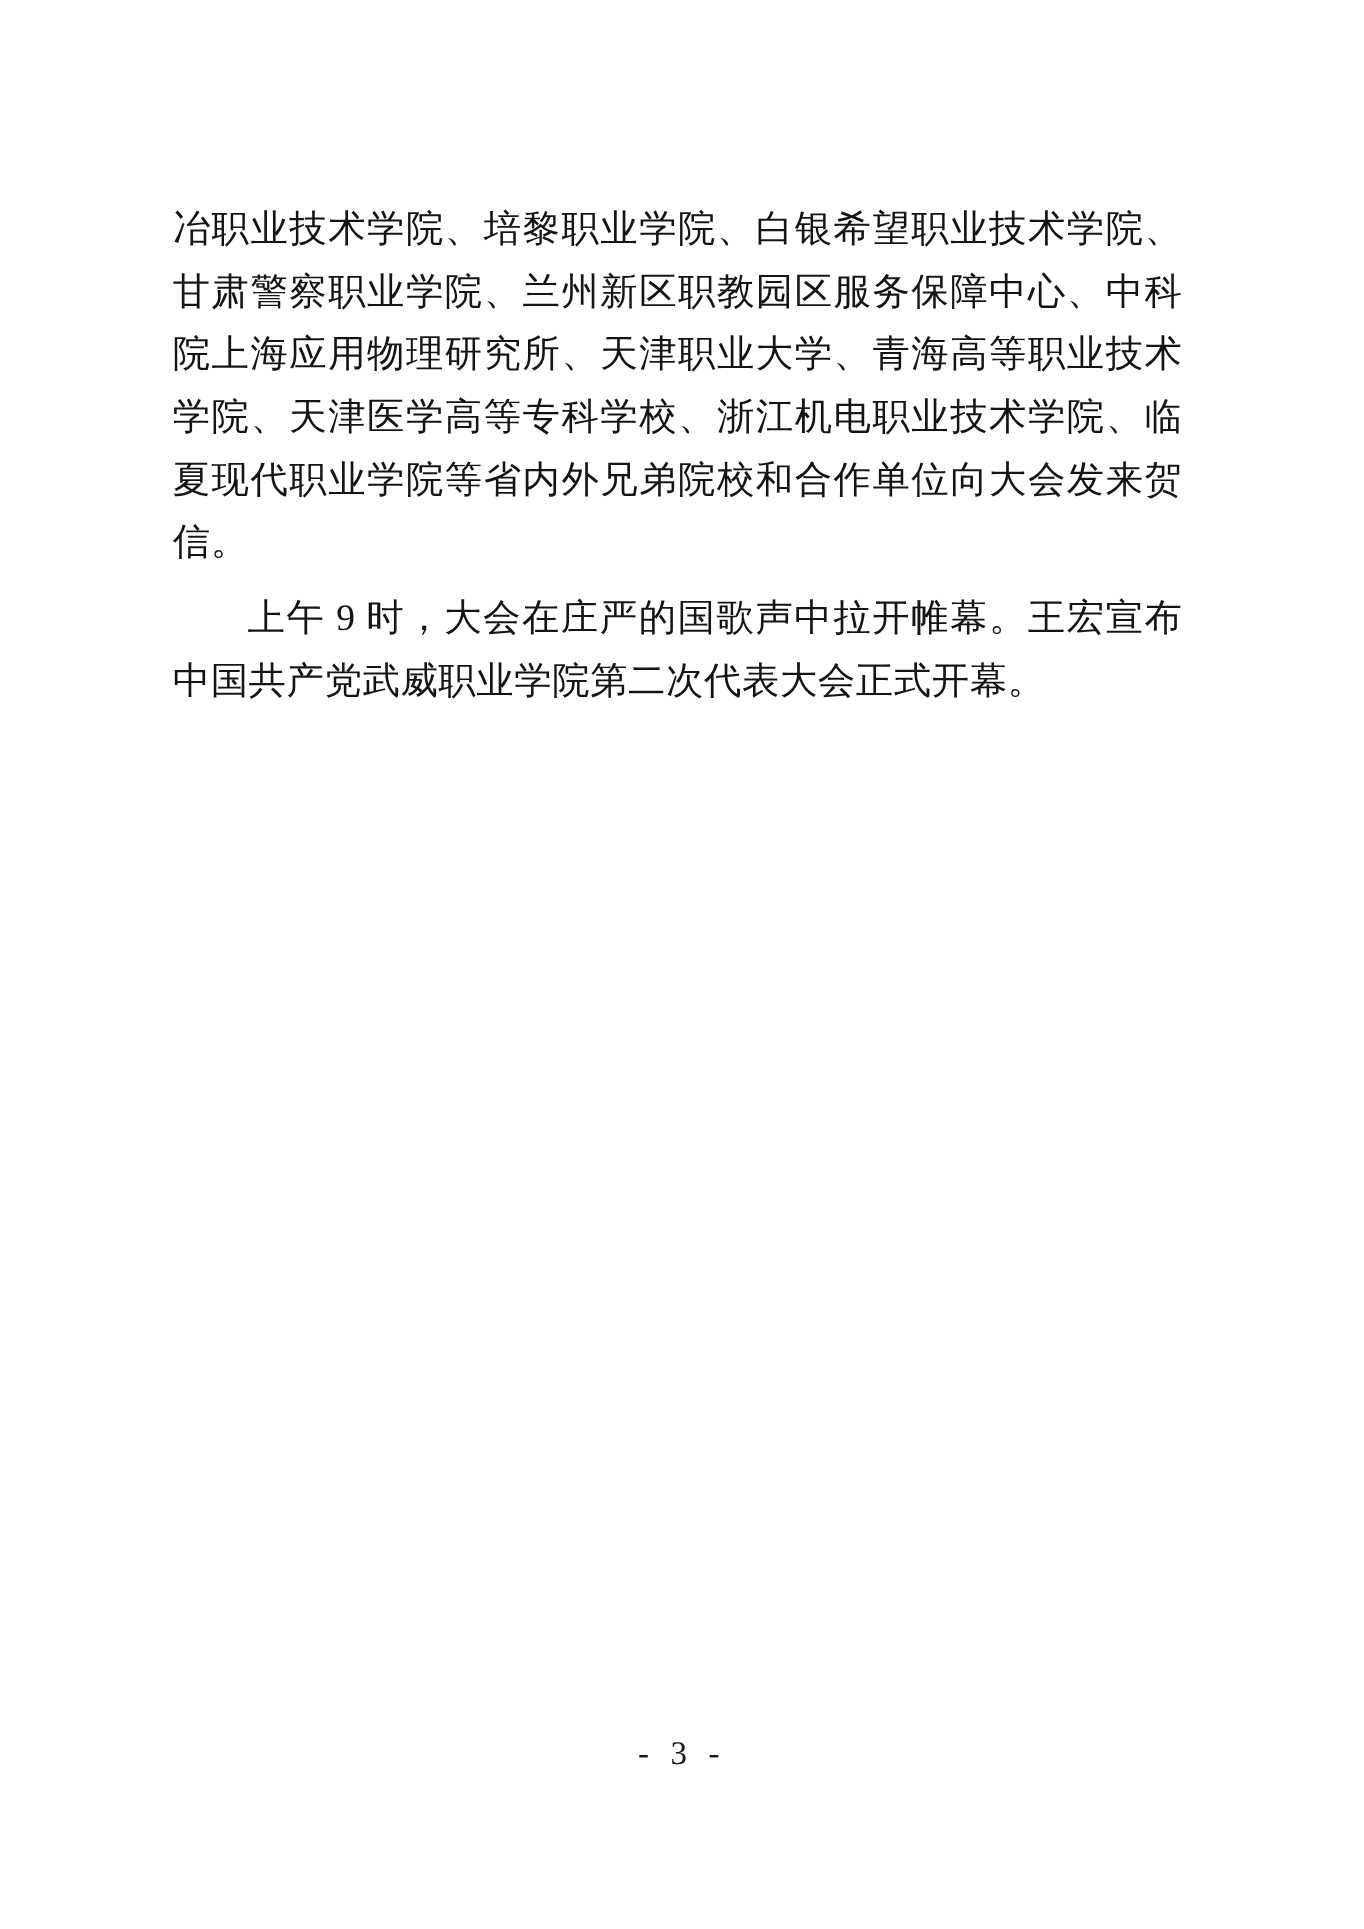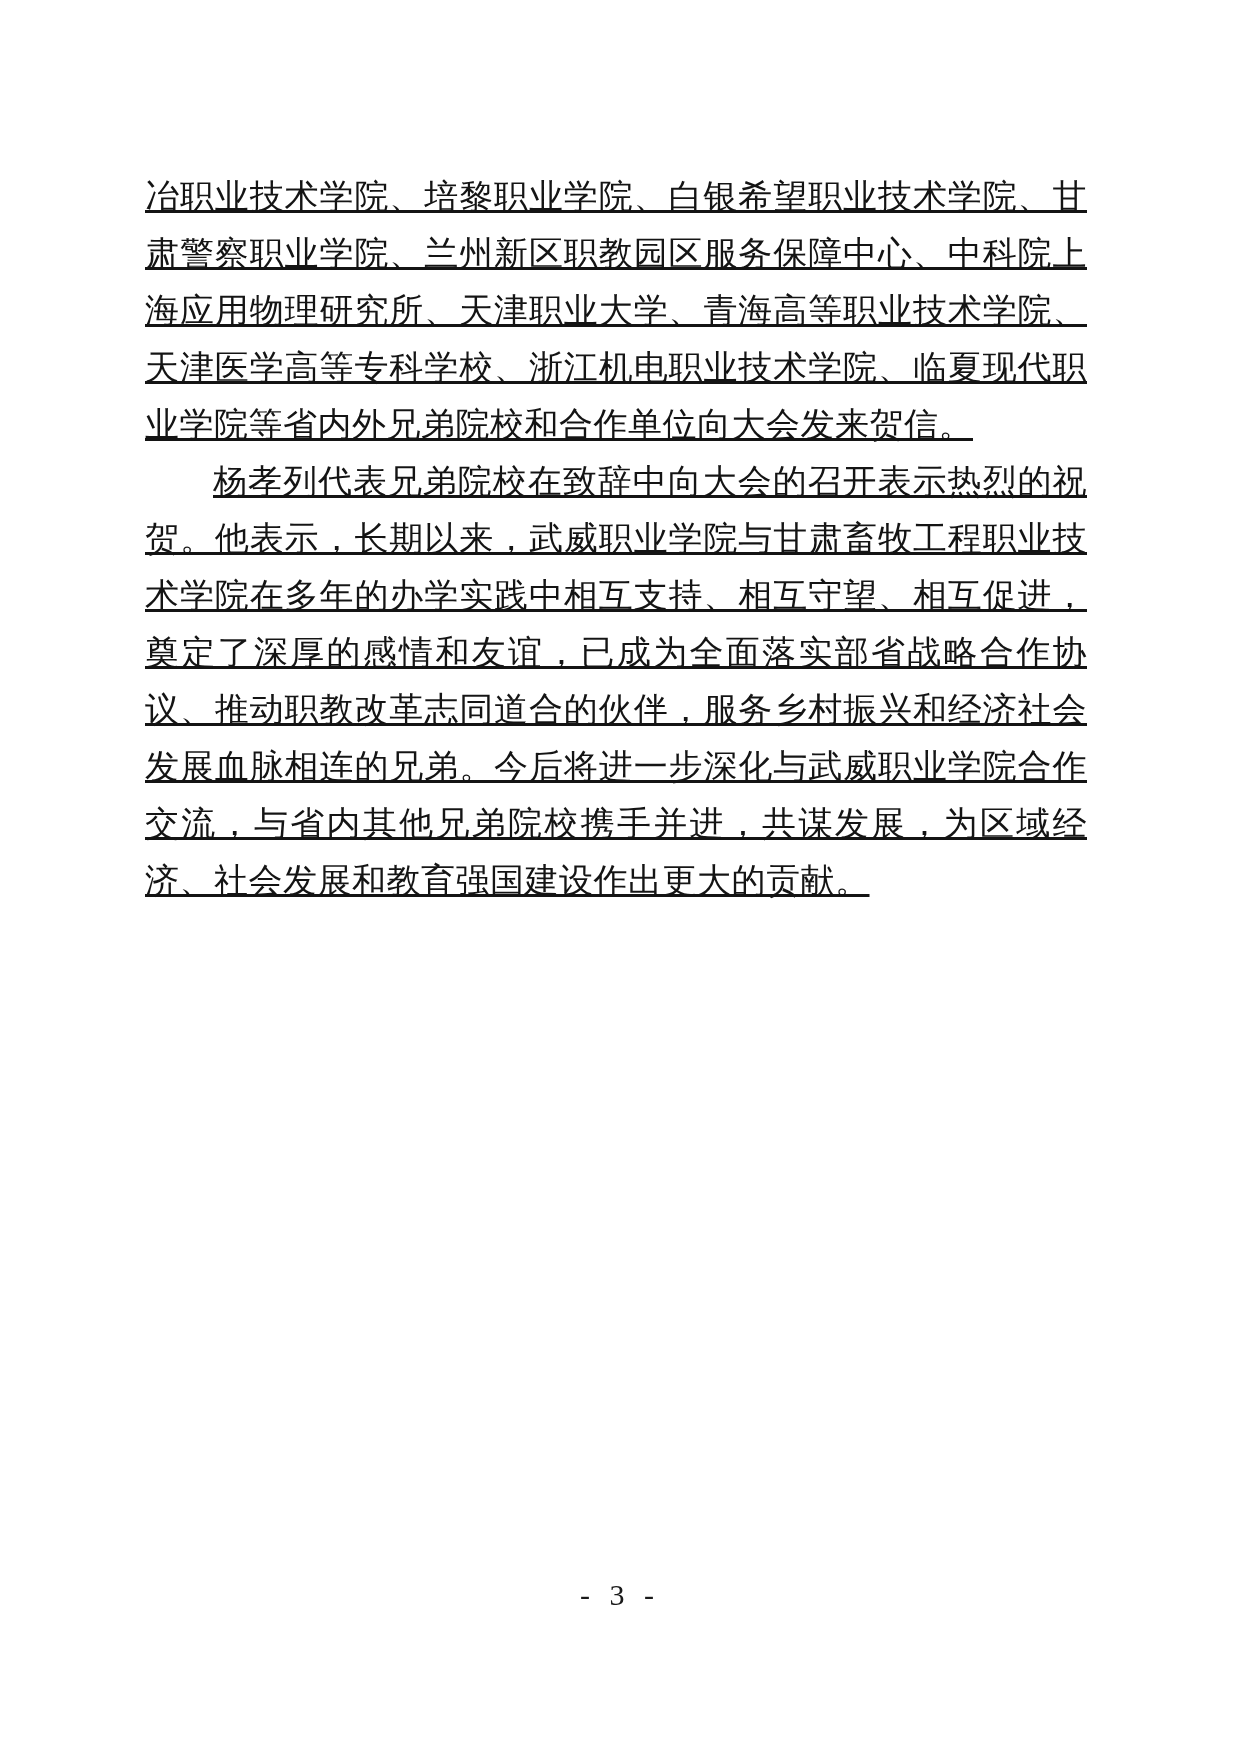--- a/index.html
+++ b/index.html
@@ -20,28 +20,27 @@
     inset: 0;
     background: #ffffff;
   }
   .text-block {
     position: absolute;
     top: 168px;
     left: 145px;
     width: 942px;
   }
   .para {
-    margin: 0;
+    margin: 12px;
     font-size: 34px;
     line-height: 57px;
     text-align: justify;
     text-justify: inter-ideograph;
     letter-spacing: 0.5px;
     word-break: break-all;
-    text-decoration: underline;
   }
   .para.indent {
     text-indent: 2em;
   }
   .page-number {
     position: absolute;
     top: 1578px;
     left: 0;
     width: 100%;
     text-align: center;
@@ -49,16 +48,16 @@
     letter-spacing: 6px;
     color: #1a1a1a;
   }
 </style>
 </head>
 <body>
 
 <div class="page">
   <div class="text-block">
     <p class="para">冶职业技术学院、培黎职业学院、白银希望职业技术学院、甘肃警察职业学院、兰州新区职教园区服务保障中心、中科院上海应用物理研究所、天津职业大学、青海高等职业技术学院、天津医学高等专科学校、浙江机电职业技术学院、临夏现代职业学院等省内外兄弟院校和合作单位向大会发来贺信。</p>
-    <p class="para indent">杨孝列代表兄弟院校在致辞中向大会的召开表示热烈的祝贺。他表示，长期以来，武威职业学院与甘肃畜牧工程职业技术学院在多年的办学实践中相互支持、相互守望、相互促进，奠定了深厚的感情和友谊，已成为全面落实部省战略合作协议、推动职教改革志同道合的伙伴，服务乡村振兴和经济社会发展血脉相连的兄弟。今后将进一步深化与武威职业学院合作交流，与省内其他兄弟院校携手并进，共谋发展，为区域经济、社会发展和教育强国建设作出更大的贡献。</p>
+    <p class="para indent">上午 9 时，大会在庄严的国歌声中拉开帷幕。王宏宣布中国共产党武威职业学院第二次代表大会正式开幕。</p>
   </div>
   <div class="page-number">- 3 -</div>
 </div>
 
 </body></html>

